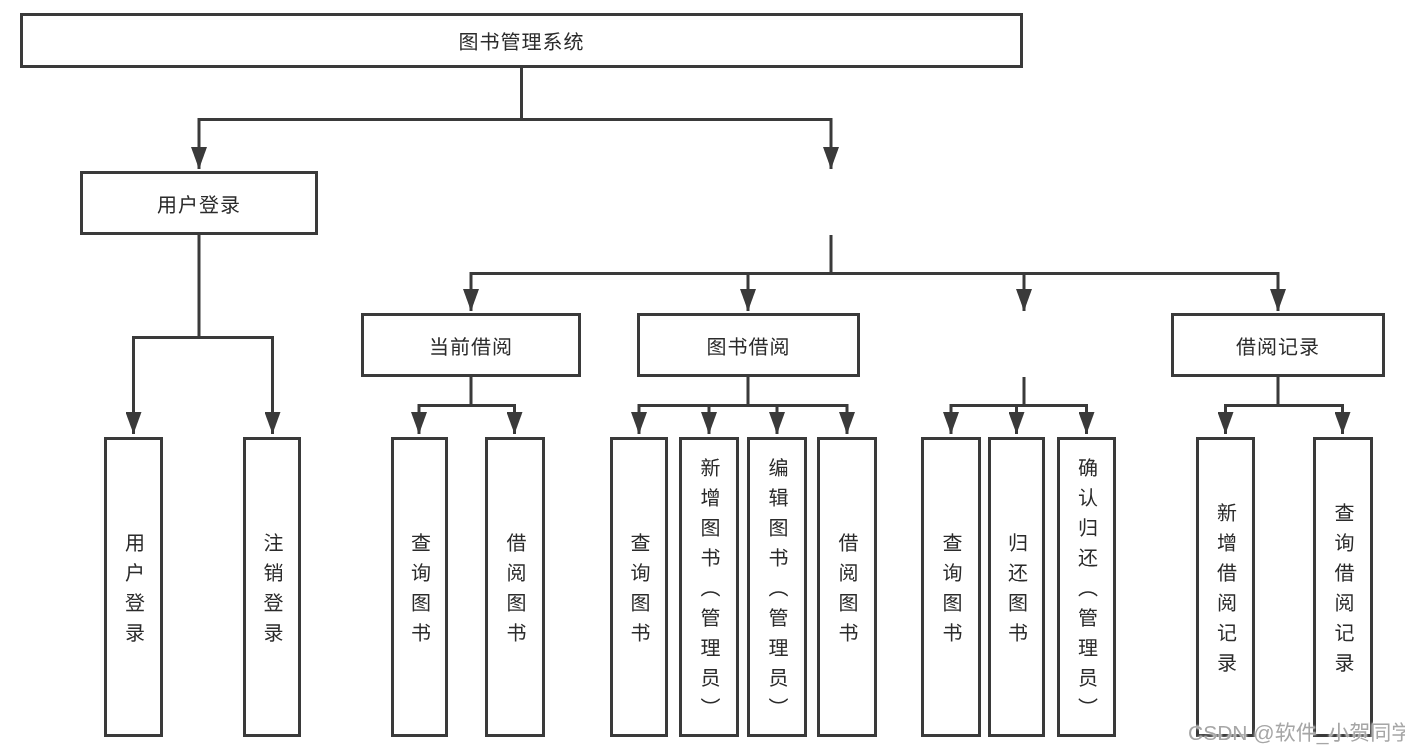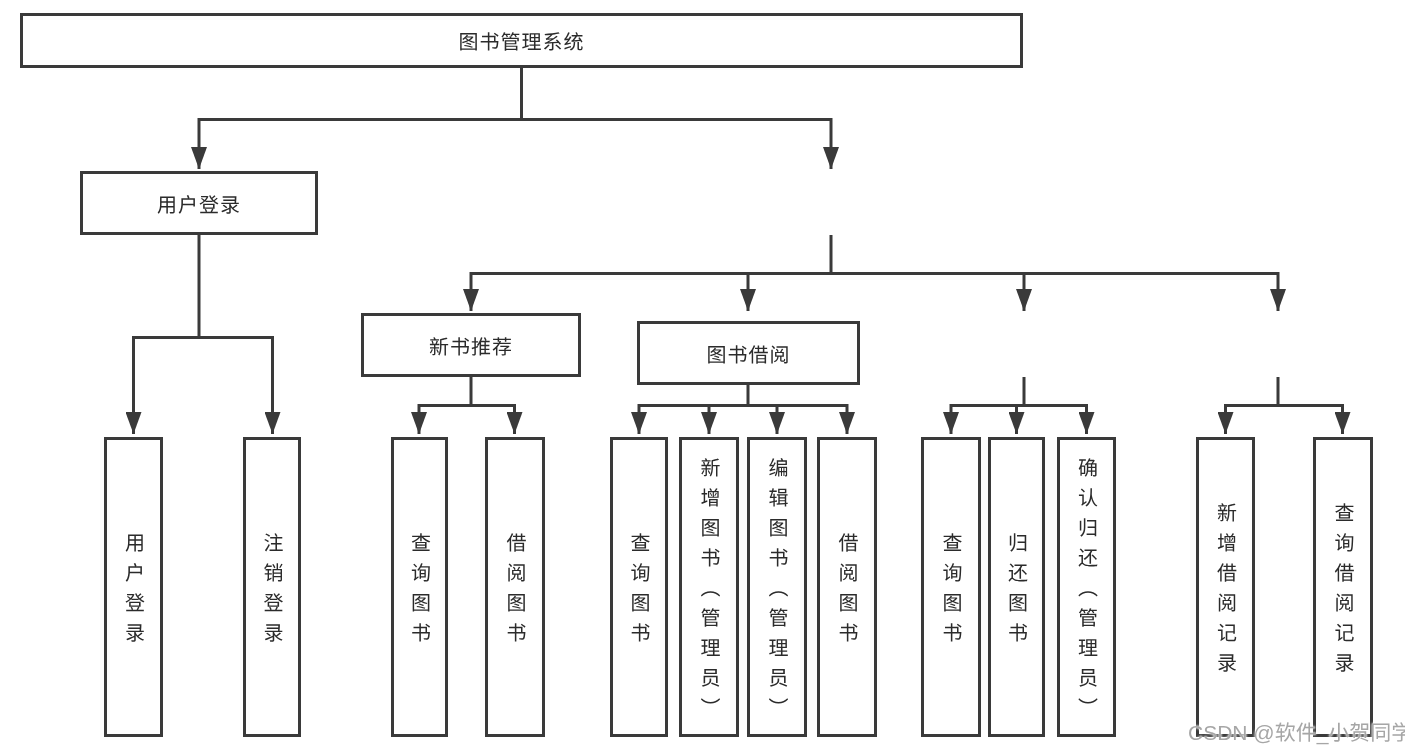--- a/index.html
+++ b/index.html
@@ -42,21 +42,21 @@
     letter-spacing:10px;
     margin-bottom:-10px; 
     color:var(--text);
     white-space:nowrap;
   }
   
   .n-root           {left:20px;  top:13px;  width:1003px; height:55px;}
   .n-user-login     {left:80px;  top:171px; width:238px;  height:64px;}
   .n-book-mgmt      {left:713px; top:171px; width:239px;  height:64px;}
   .n-new-book-rec   {left:361px; top:313px; width:220px;  height:64px;}
-  .n-book-borrow    {left:637px; top:313px; width:223px;  height:64px;margin-top:8px;}
+  .n-book-borrow    {left:637px; top:313px; width:223px;  height:64px;}
   .n-current-borrow {left:912px; top:313px; width:224px;  height:64px;}
   .n-borrow-records {left:1171px;top:313px; width:214px;  height:64px;}
   .leaf{top:437px;height:300px;}
   .n-a1{left:104px; width:59px;}
   .n-a2{left:243px; width:58px;}
   .n-b1{left:391px; width:57px;}
   .n-b2{left:485px; width:60px;}
   .n-c1{left:610px; width:58px;}
   .n-c2{left:679px; width:60px;}
   .n-c3{left:747px; width:60px;}
@@ -121,24 +121,27 @@
 
   <div class="box n-root">
     <span class="h-label">图书管理系统</span>
   </div>
 
   <div class="box n-user-login">
     <span class="h-label">用户登录</span>
   </div>
 
   <div class="box n-new-book-rec">
-    <span class="h-label">新书推荐</span>
+    <span class="h-label">当前借阅</span>
   </div>
   <div class="box n-book-borrow">
     <span class="h-label">图书借阅</span>
+  </div>
+  <div class="box n-borrow-records">
+    <span class="h-label">借阅记录</span>
   </div>
 
   <div class="box leaf n-a1">
     <span class="v-label">用户登录</span>
   </div>
   <div class="box leaf n-a2">
     <span class="v-label">注销登录</span>
   </div>
 
   <div class="box leaf n-b1">

